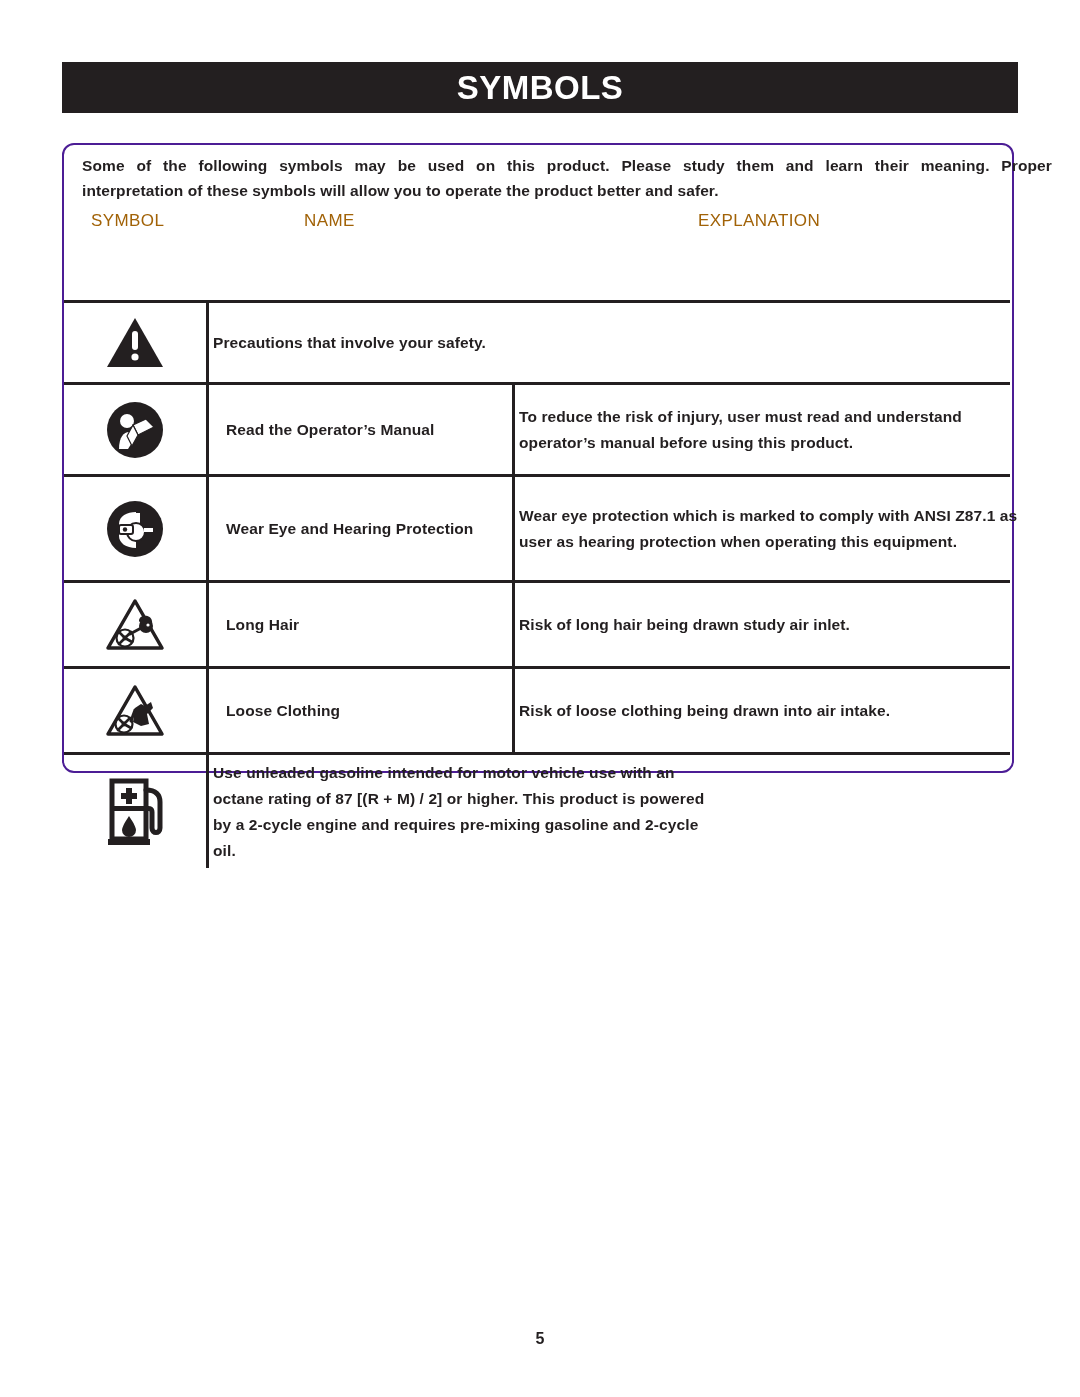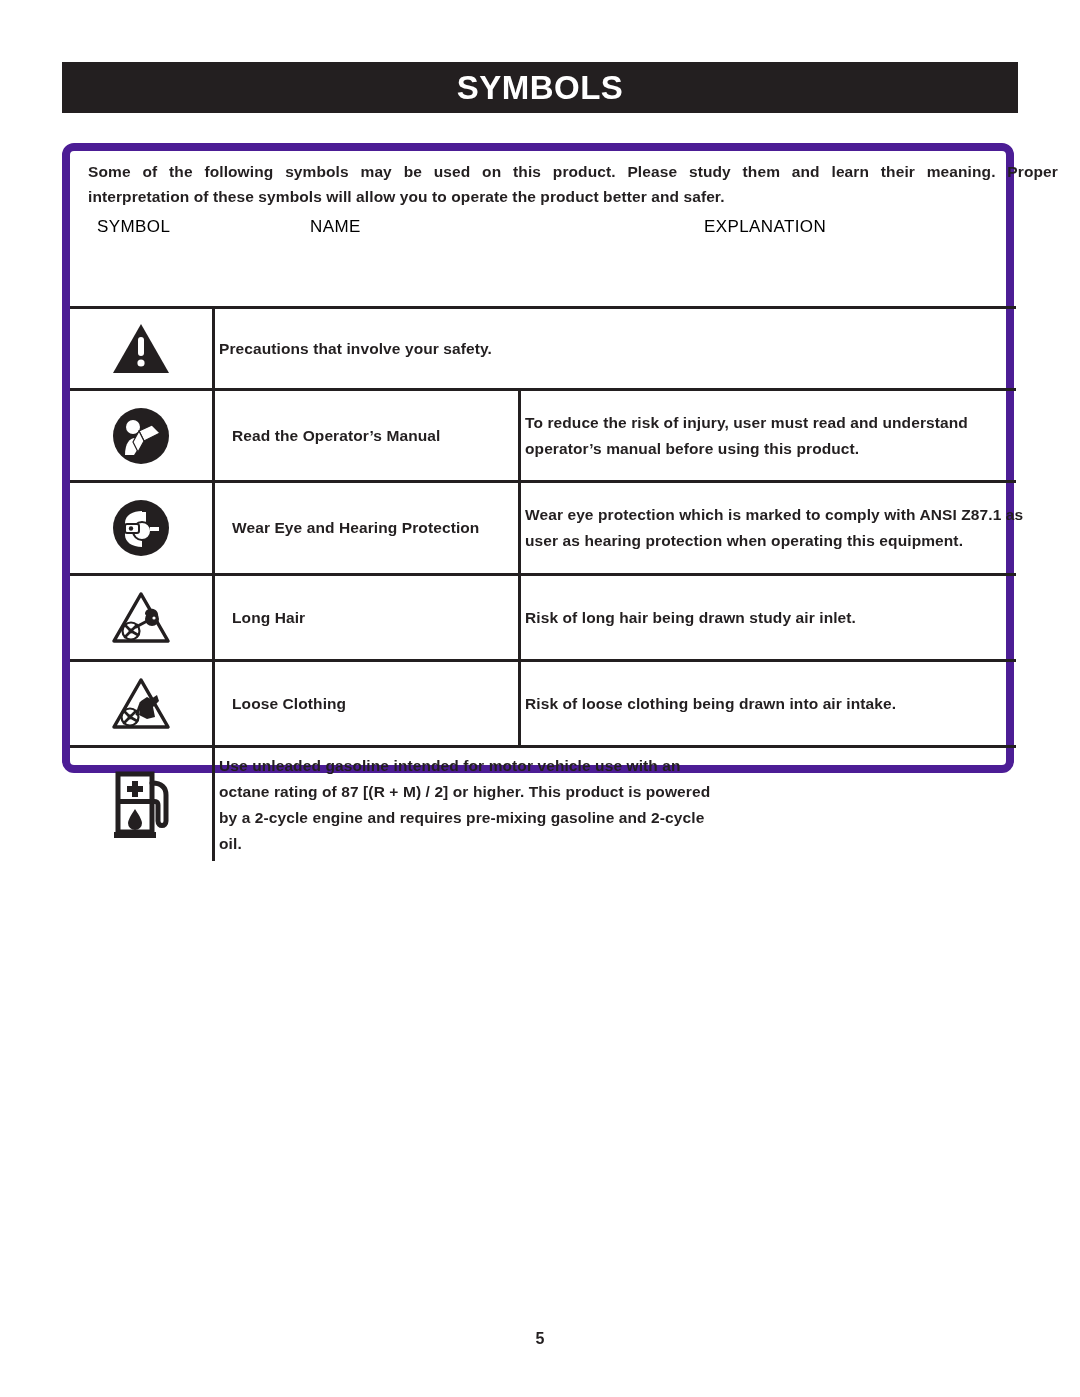--- a/index.html
+++ b/index.html
@@ -36,21 +36,21 @@
     font-family: "Liberation Sans", sans-serif;
   }
 
   
   .panel {
     position: absolute;
     left: 62px;
     top: 143px;
     width: 952px;
     height: 630px;
-    border: 8px solid #4c1d95;
+    border: 2px solid #4c1d95;
     border-radius: 12px;
     box-sizing: border-box;
   }
 
   
   .intro {
     position: absolute;
     left: 18px;
     top: 8px;
     width: 952px;
@@ -81,21 +81,21 @@
   .hdr-row {
     position: relative;
     height: 39px;
   }
   .hdr-cell {
     position: absolute;
     top: 8px;
     font-size: 17px;
     font-weight: normal;
     letter-spacing: 0.4px;
-    color: #000000;
+    color: #a16207;
   }
   .hdr-symbol { left: 27px; }
   .hdr-name   { left: 240px; }
   .hdr-expl   { left: 634px; }
 
   .grid {
     position: absolute;
     left: 0;
     top: 97px;
     width: 946px;
@@ -141,21 +141,21 @@
     line-height: 26px;
     letter-spacing: 0.1px;
   }
   .c-expl .txt {
     width: 510px;
     white-space: normal;
   }
 
   .r1 { height: 82px; }
   .r2 { height: 92px; }
-  .r3 { height: 93px; }
+  .r3 { height: 106px; }
   .r4 { height: 86px; }
   .r5 { height: 86px; }
   .r6 { height: 113px; border-bottom: none; }
 
   
   .pageno {
     position: absolute;
     left: 0;
     top: 1330px;
     width: 1080px;

